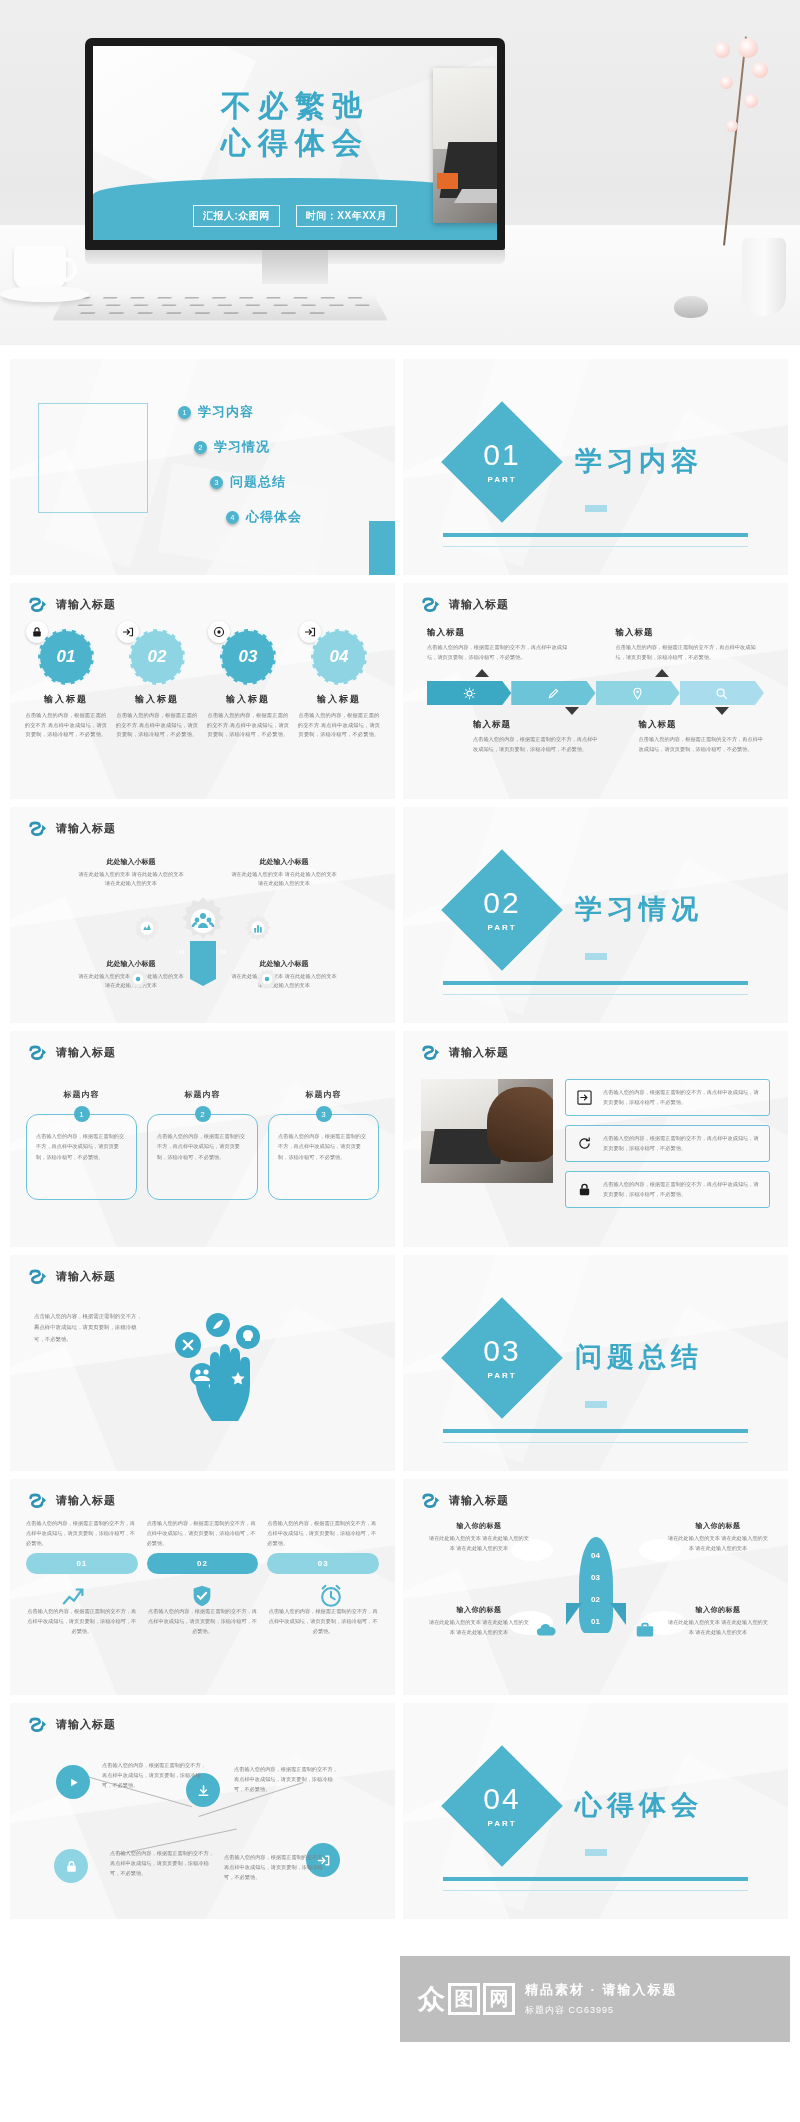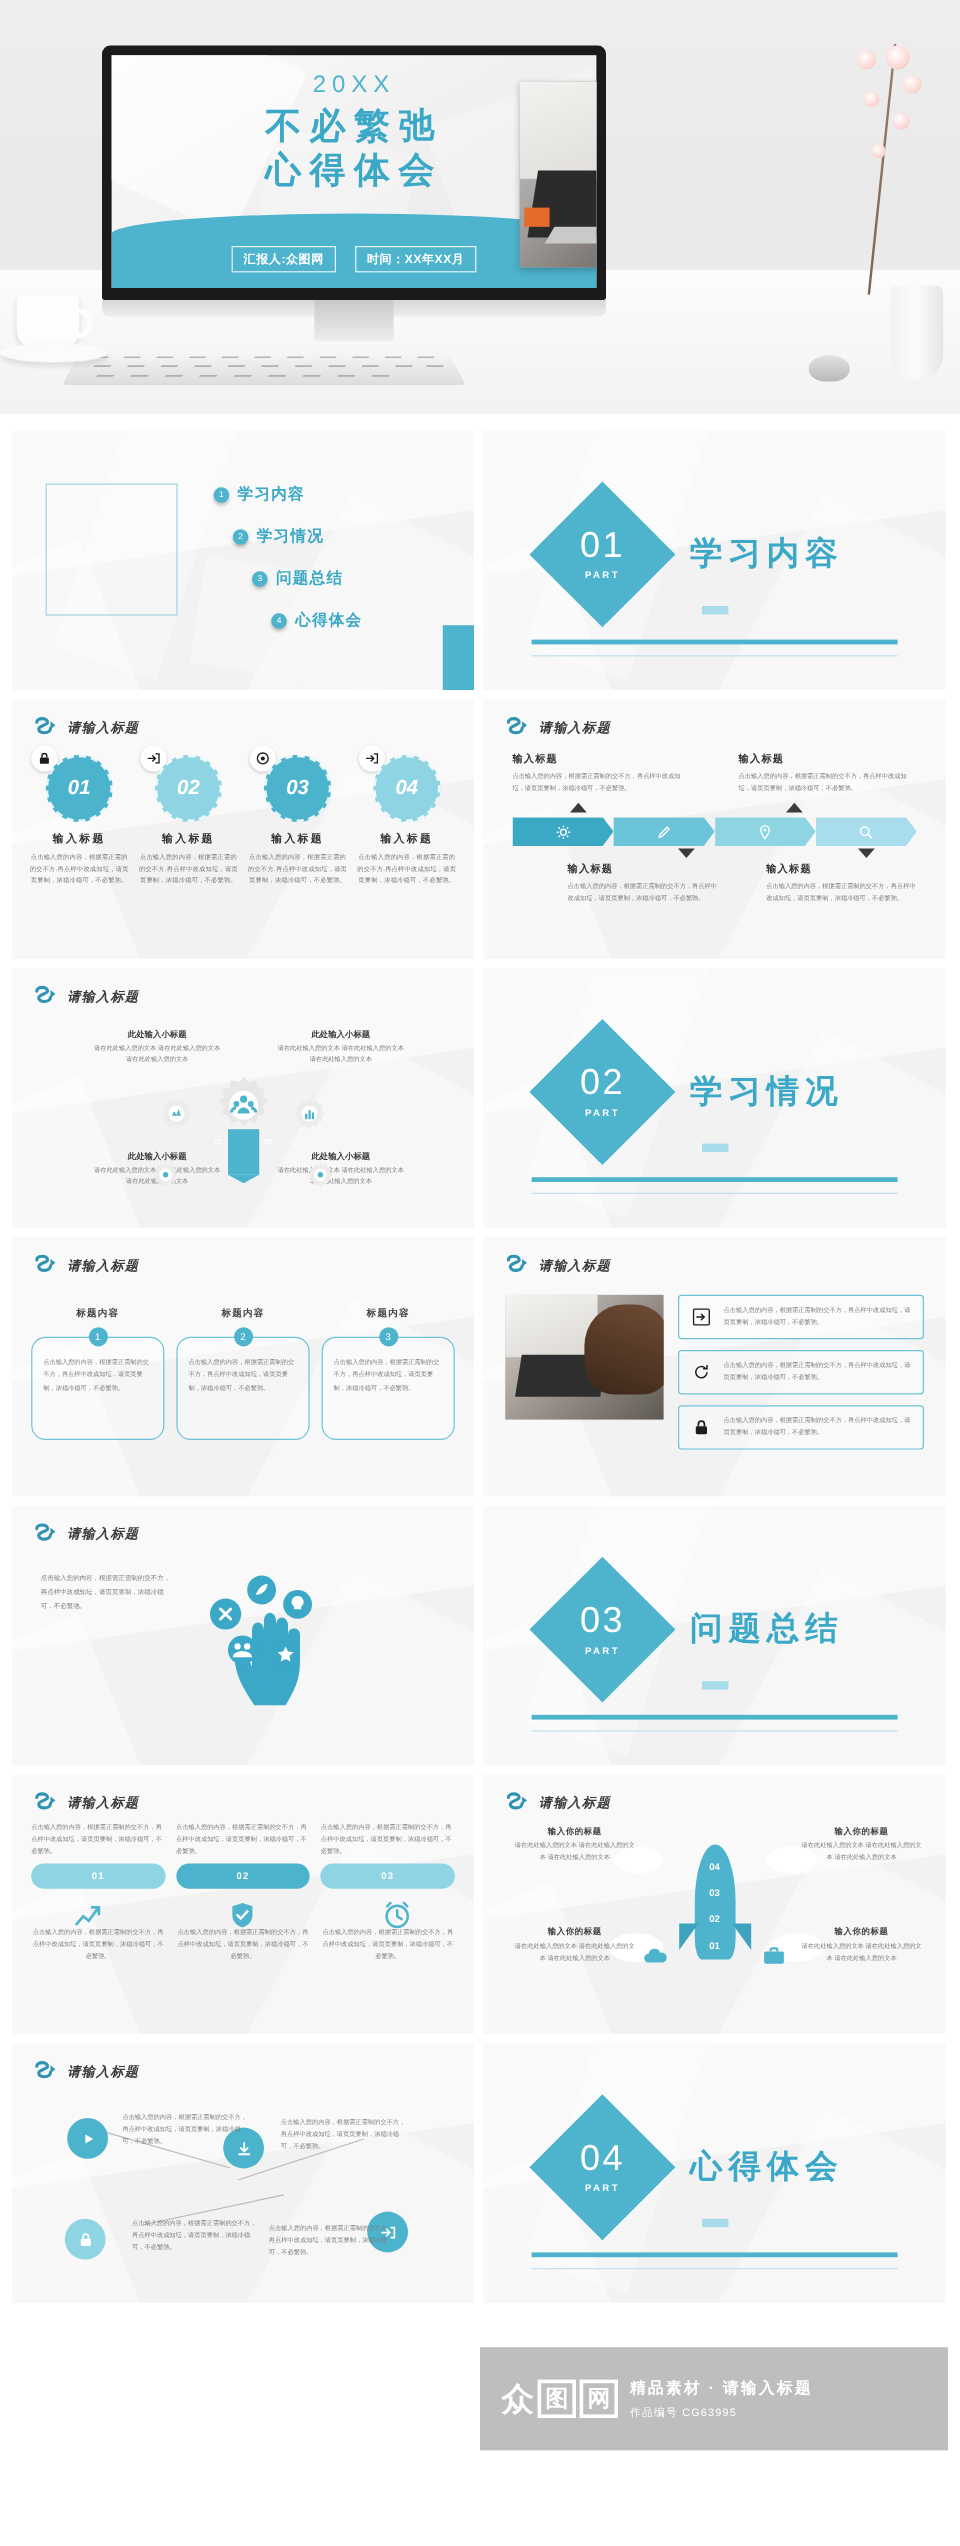--- a/index.html
+++ b/index.html
@@ -75,21 +75,21 @@
            background:#f2f2f2; }
   .slide .facets { position:absolute; inset:0; }
   .facets b { position:absolute; display:block; background:rgba(255,255,255,.55); }
   .f1 { width:150%; height:120px; left:-20%; top:-30px; transform:rotate(-8deg); }
   .f2 { width:90px; height:240px; left:18%; top:-40px; transform:rotate(18deg); background:rgba(255,255,255,.35) !important; }
   .f3 { width:200px; height:200px; right:-40px; bottom:-70px; transform:rotate(28deg); background:rgba(255,255,255,.4) !important; }
   .f4 { width:120px; height:160px; left:-30px; bottom:-50px; transform:rotate(-22deg); background:rgba(255,255,255,.45) !important; }
   .f5 { width:160px; height:90px; left:40%; bottom:10px; transform:rotate(9deg); background:rgba(248,248,248,.6) !important; }
 
   
-  .sl-head { position:absolute; left:18px; top:14px; display:flex; align-items:center; gap:8px; z-index:4;font-style:italic; }
+  .sl-head { position:absolute; left:18px; top:14px; display:flex; align-items:flex-start; gap:8px; z-index:4; }
   .swirl { width:20px; height:18px; flex:0 0 auto; }
   .sl-head .ttl { font-size:11px; font-weight:bold; color:#3b3b3b; letter-spacing:1px; }
 
   
   .divider .diamond { position:absolute; left:56px; top:60px; width:86px; height:86px;
                       background:#4eb3cd; transform:rotate(45deg); }
   .divider .dm-txt { position:absolute; left:56px; top:60px; width:86px; height:86px;
                      display:flex; flex-direction:column; align-items:center; justify-content:center; color:#fff; }
   .divider .dm-num { font-size:30px; font-weight:300; letter-spacing:2px; line-height:1; }
   .divider .dm-part { font-size:8px; font-weight:bold; letter-spacing:2px; margin-top:5px; }
@@ -224,21 +224,20 @@
       <div class="blossom" style="left:36px;top:58px;width:14px;height:14px;"></div>
       <div class="blossom" style="left:18px;top:84px;width:12px;height:12px;"></div>
     </div>
     <div class="vase"></div>
 
     <div class="monitor">
       <div class="screen">
         <div class="poly" style="left:-40px;top:-30px;width:180px;height:150px;"></div>
         <div class="poly" style="right:-30px;top:30px;width:150px;height:170px;transform:rotate(-20deg);opacity:.5;"></div>
         <div class="poly" style="left:120px;top:70px;width:120px;height:160px;transform:rotate(12deg);opacity:.45;"></div>
-        <div class="s-year">20XX</div>
         <div class="s-title">
           <div>不必繁弛</div>
           <div>心得体会</div>
         </div>
         <div class="screen-wave"></div>
         <div class="s-meta">
           <span>汇报人:众图网</span>
           <span>时间：XX年XX月</span>
         </div>
 
@@ -898,17 +897,17 @@
   </div>
 
   <div class="watermark">
     <div class="wm-logo">
       <span class="wm-char noborder">众</span>
       <span class="wm-char">图</span>
       <span class="wm-char">网</span>
     </div>
     <div class="wm-right">
       <div class="wm-t1">精品素材 · 请输入标题</div>
-      <div class="wm-t2">作品编号 CG63995</div>
+      <div class="wm-t2">标题内容 CG63995</div>
     </div>
   </div>
 
 </div>
 
 </body></html>

